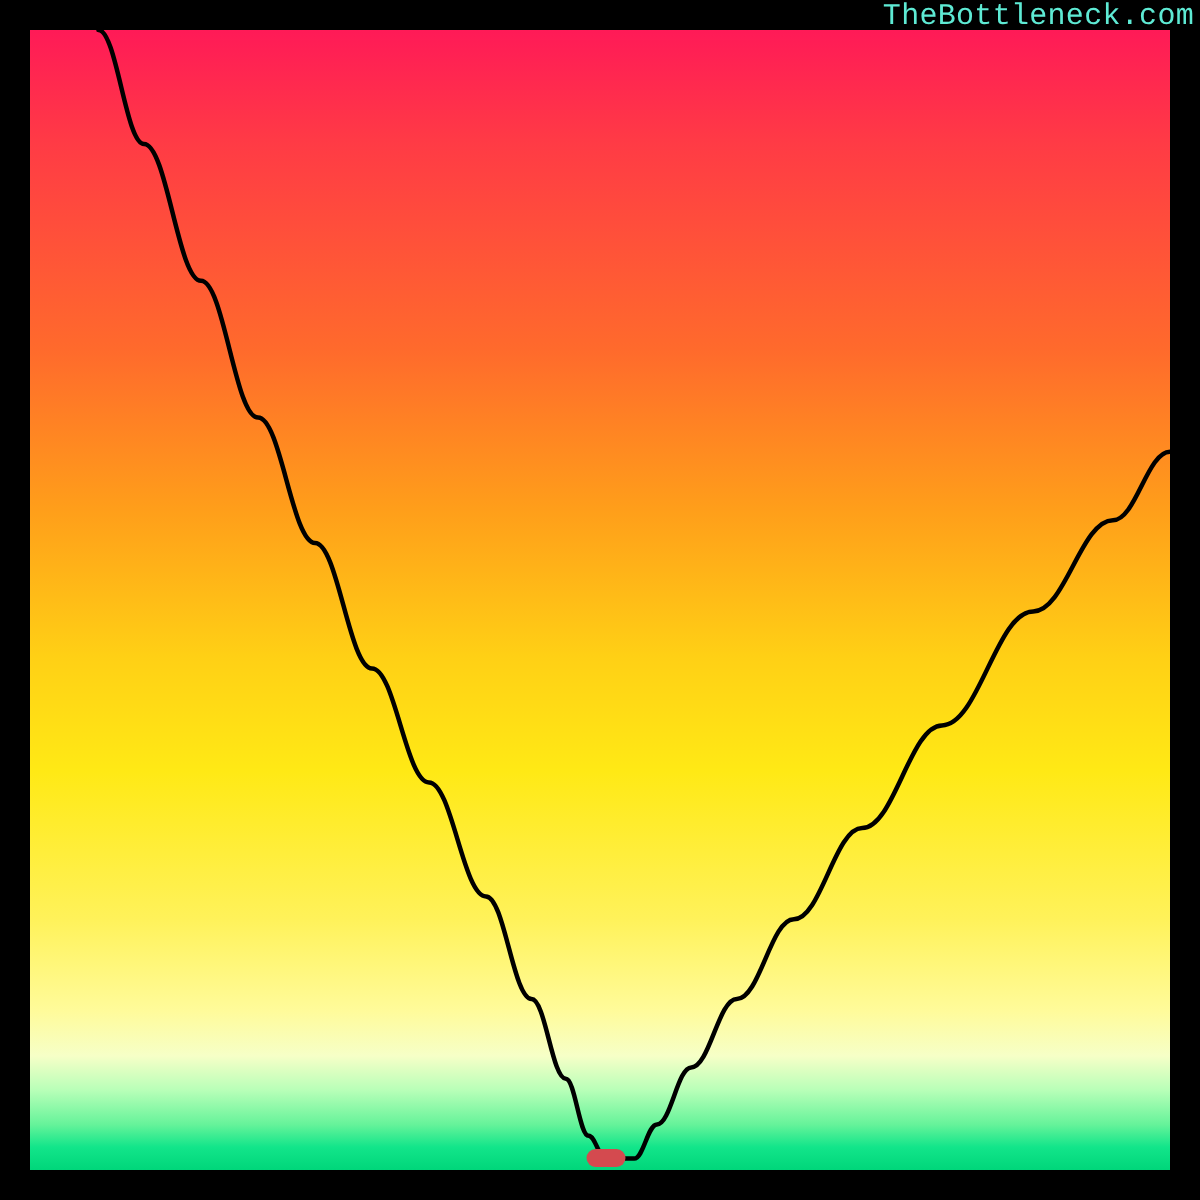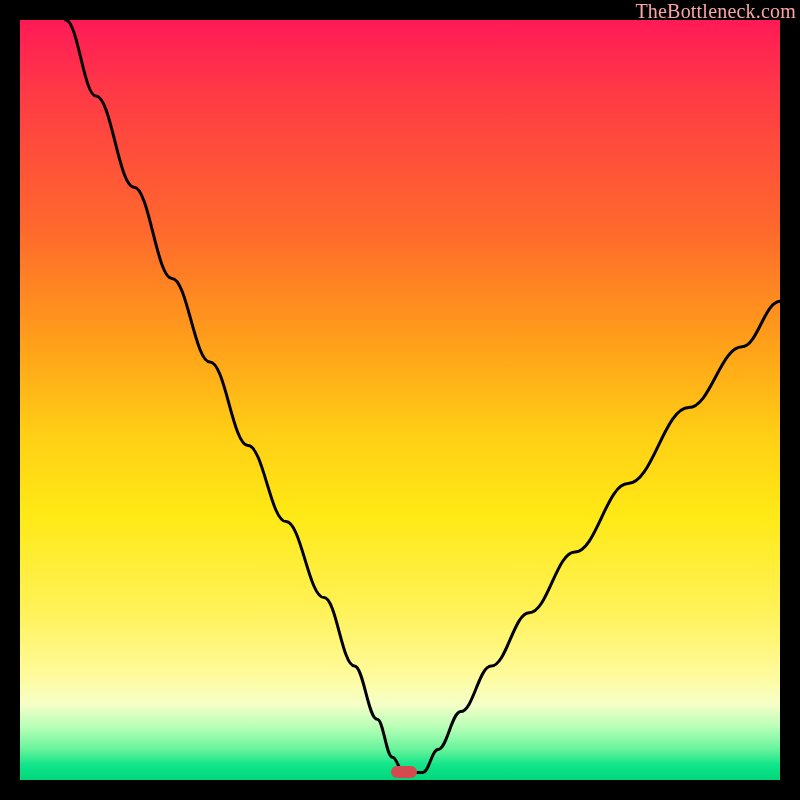--- a/index.html
+++ b/index.html
@@ -52,25 +52,25 @@
   }
   .marker {
     position: absolute;
     background: #d44a4f;
     border-radius: 6px;
   }
   .watermark {
     position: absolute;
     top: 0px;
     right: 4px;
-    color: #fca5a5;
+    color: #5eead4;
     font-size: 20px;
     font-weight: 500;
     letter-spacing: 0.2px;
-    font-family: Liberation Serif, serif;
+    font-family: Liberation Mono, monospace;
   }
 </style>
 </head>
 <body>
 
 <div class="frame">
 
   <div class="plot-area">
     <div class="gradient-bg"></div>
 

